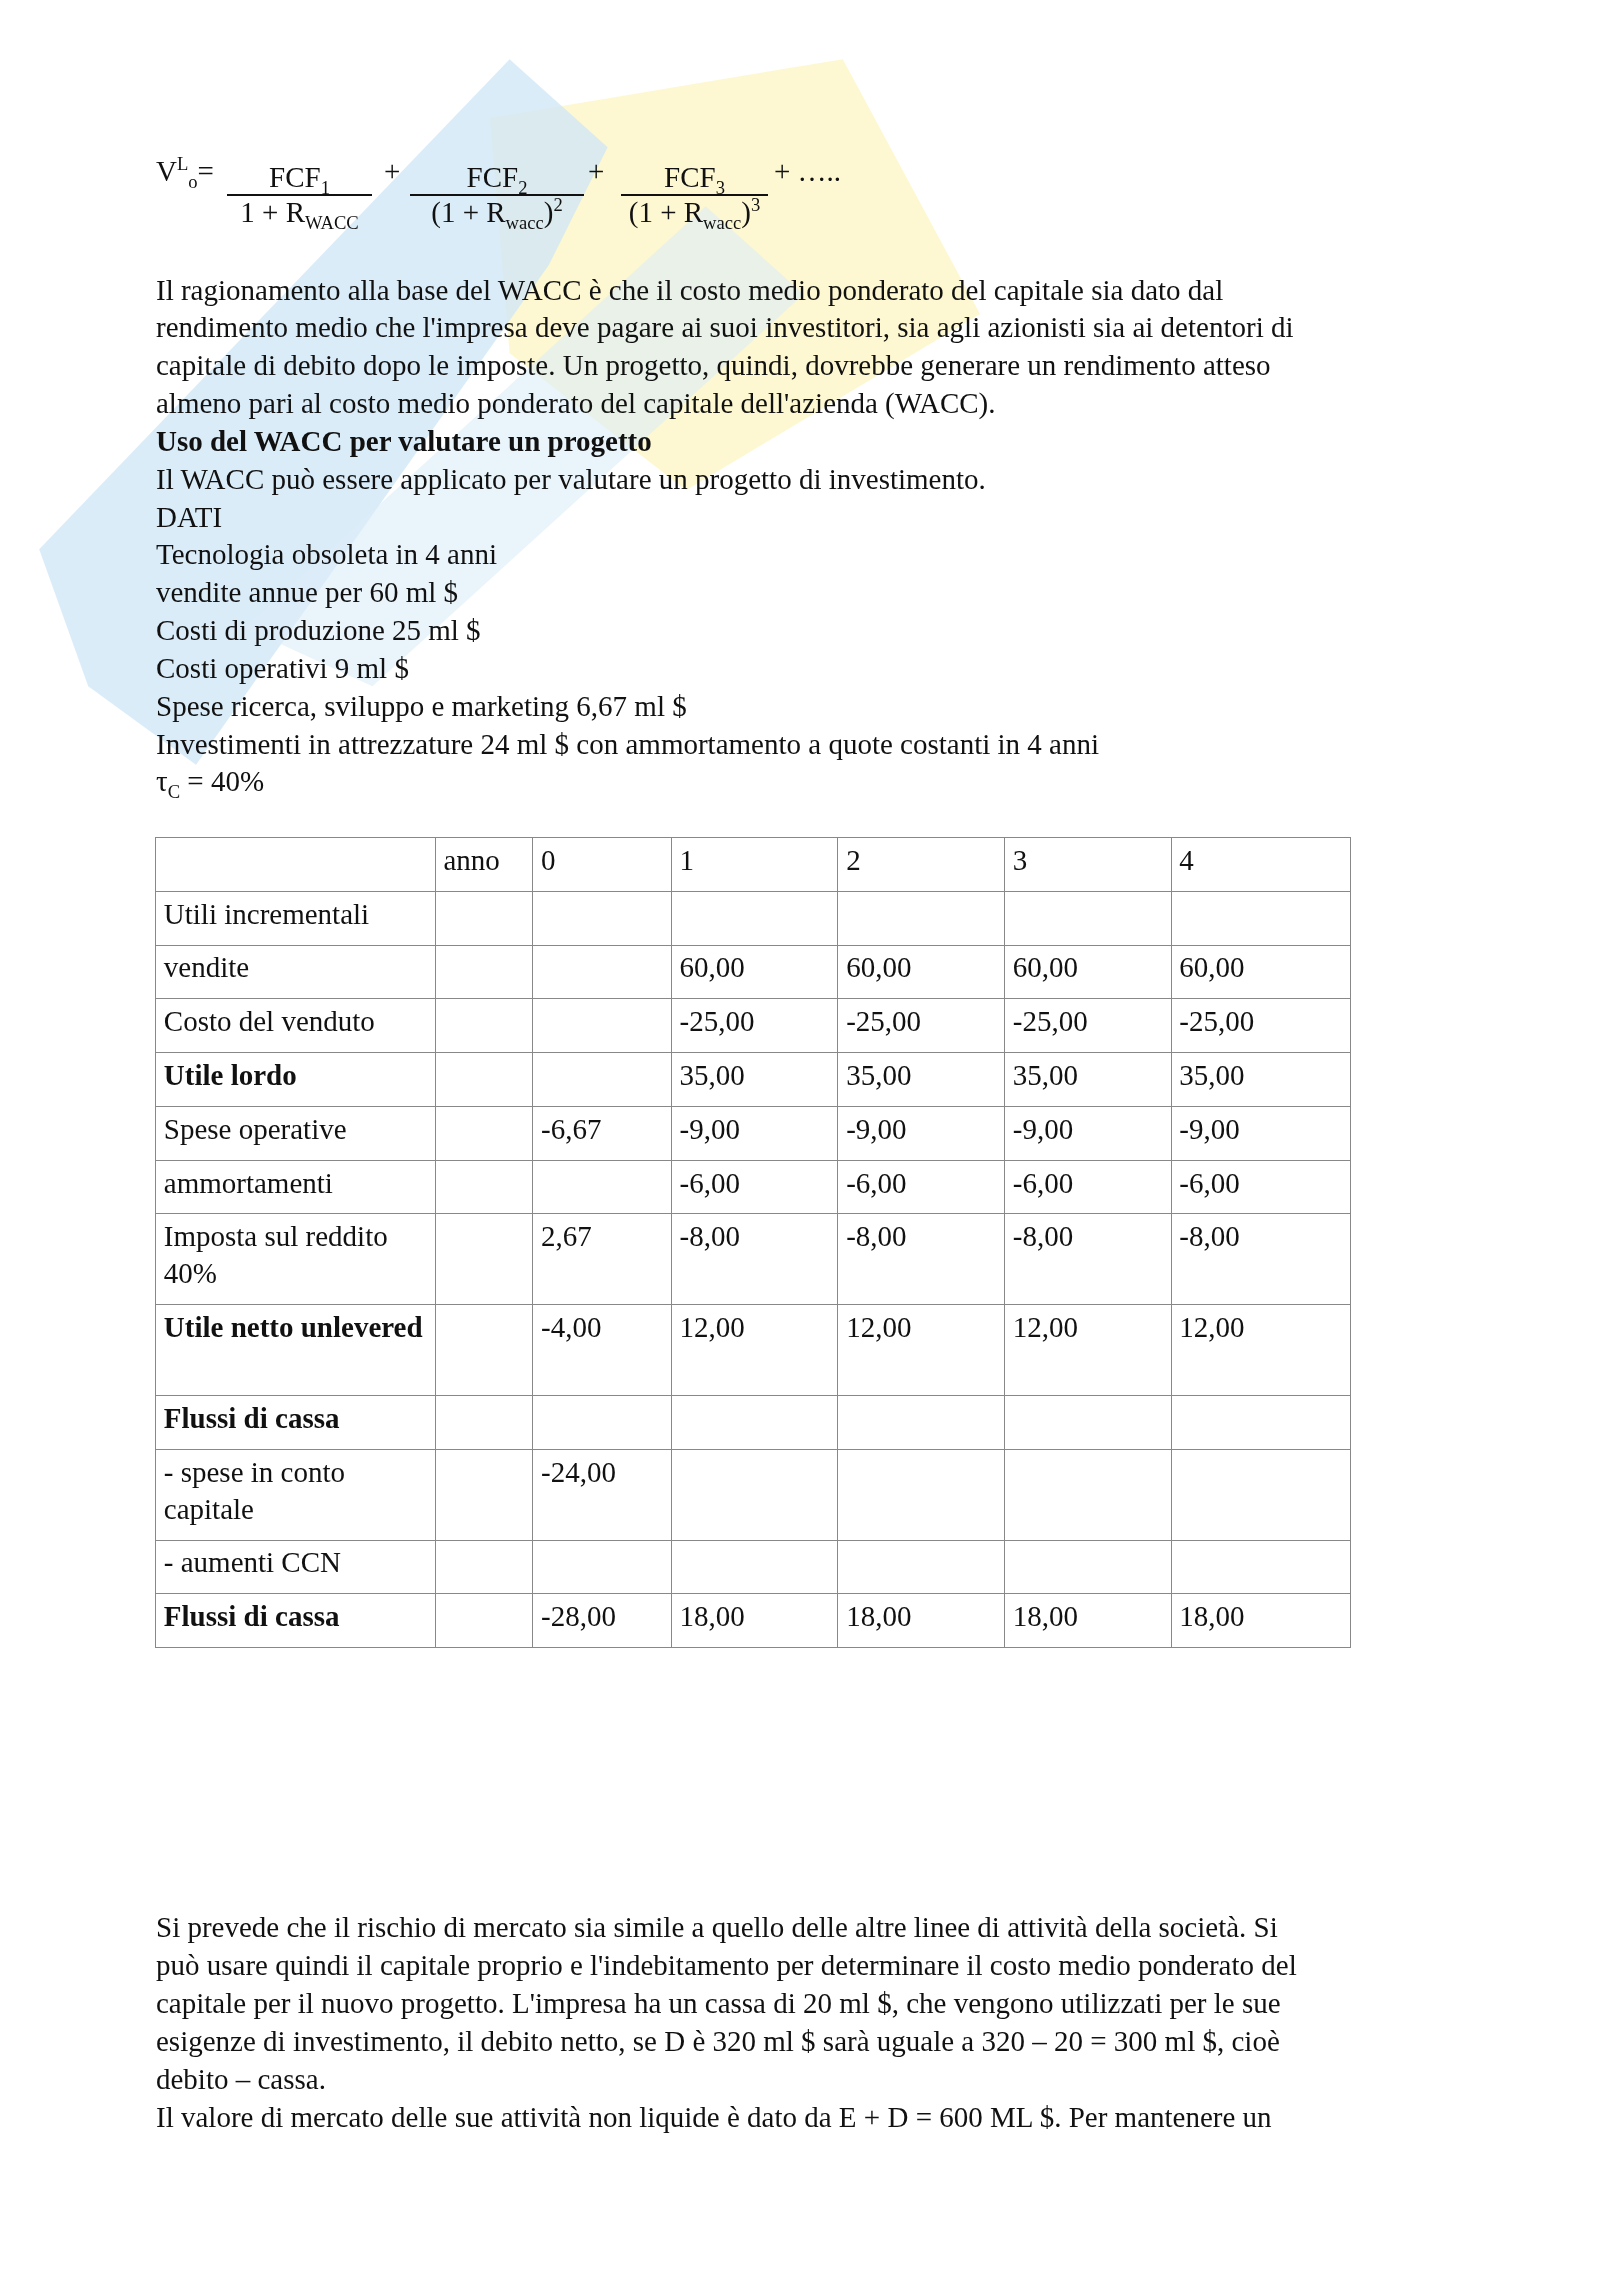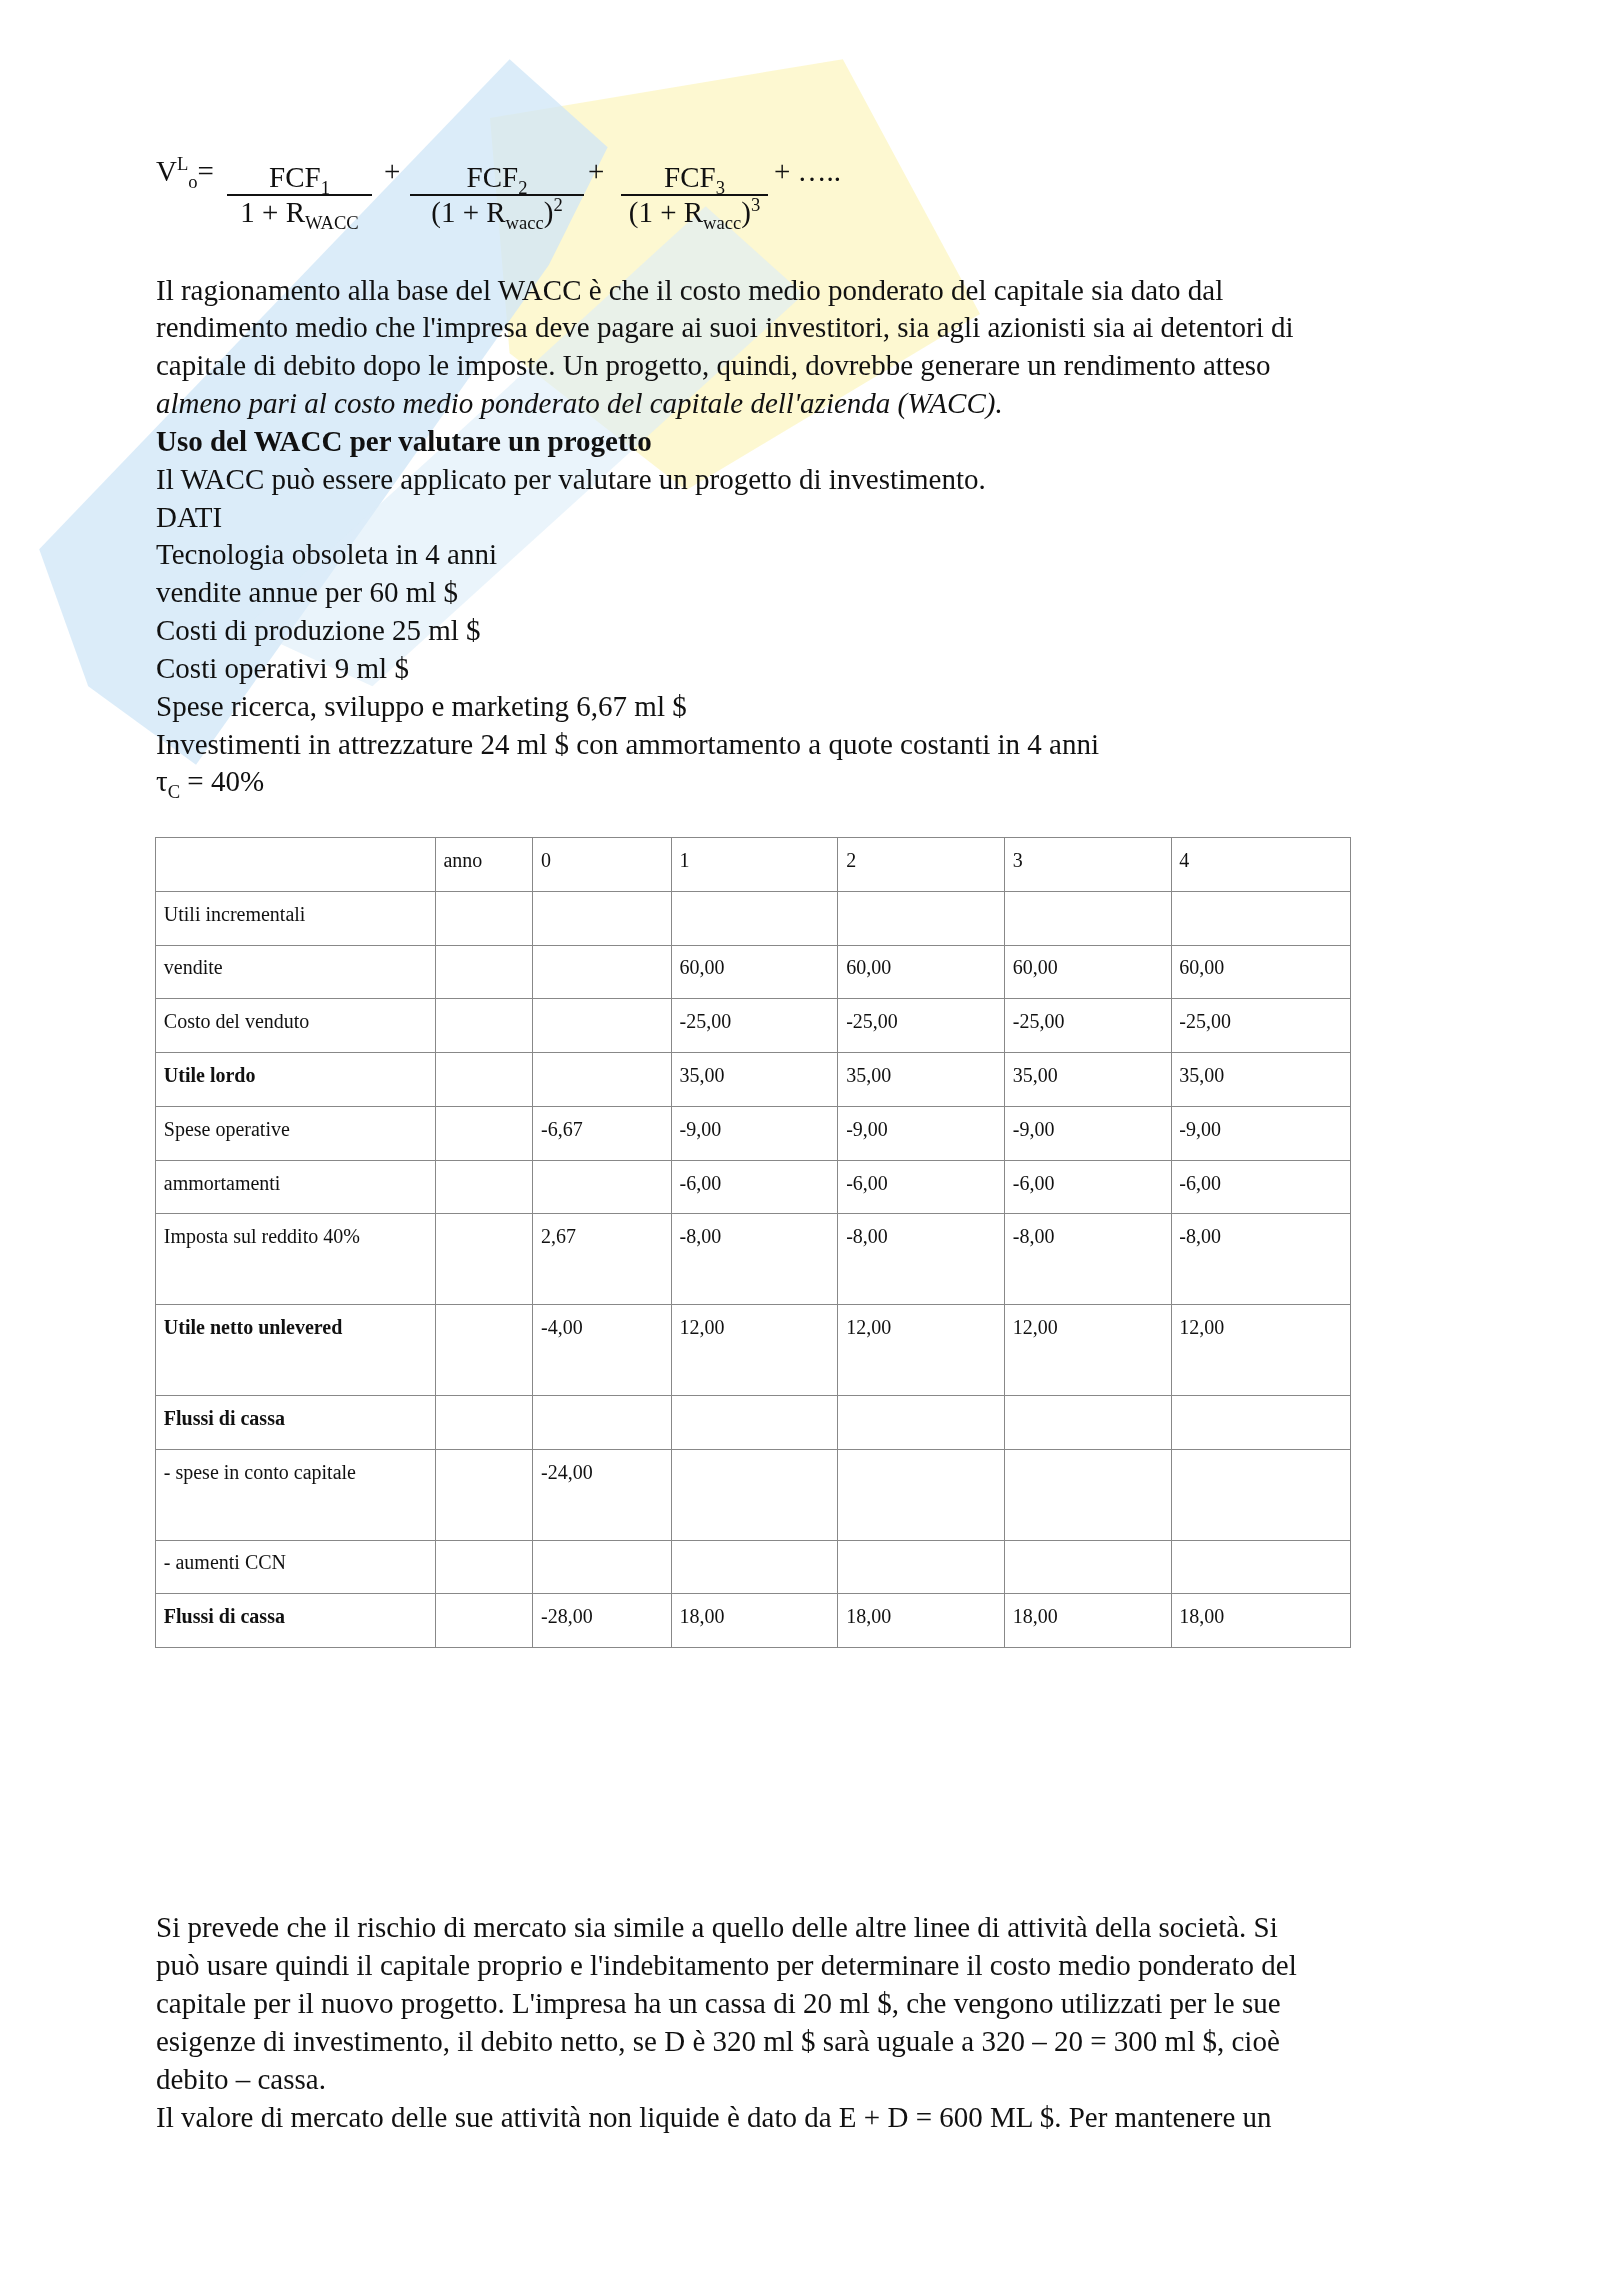--- a/index.html
+++ b/index.html
@@ -7,21 +7,21 @@
          font-family:"Liberation Serif", serif; color:#111; }
   .wm { position:absolute; left:0; top:0; width:1620px; height:2293px; pointer-events:none; }
   .line { position:absolute; left:156px; font-size:29px; line-height:38px; white-space:nowrap; }
   .bold { font-weight:bold; }
   
   .f { position:absolute; font-size:29px; line-height:33px; white-space:nowrap; }
   .frac-num { border-bottom:2px solid #111; text-align:center; display:block;margin-top:6px; }
   sub, sup { font-size:18.6px; line-height:0; }
   
   table.cf { position:absolute; left:155px; top:837px; border-collapse:collapse;
-             font-size:20px; line-height:37px; }
+             font-size:29px; line-height:37px; }
   table.cf td { border:1.5px solid #888; vertical-align:top; padding:3.9px 7.8px 5.9px 7.8px; }
   table.cf td.c0 { width:263px; }
   table.cf td.c1 { width:81px; }
   table.cf td.c2 { width:122px; }
   table.cf td.cn { width:150px; }
   table.cf td.c6 { width:163px; }
   tr.h1 td { height:43px; }
   tr.h2 td { height:80px; }
 </style>
 </head>
@@ -53,21 +53,21 @@
   <div class="f" style="left:621px;top:155px;width:147px;">
     <span class="frac-num"><span>FCF</span><sub>3</sub></span>
     <span style="display:block;text-align:center;"><span>(1 + R</span><sub>wacc</sub><span>)</span><sup>3</sup></span>
   </div>
   <div class="f" style="left:774px;top:155px;">+ …..</div>
 </div>
 
 <div class="line" style="top:271px;">Il ragionamento alla base del WACC è che il costo medio ponderato del capitale sia dato dal</div>
 <div class="line" style="top:308px;">rendimento medio che l'impresa deve pagare ai suoi investitori, sia agli azionisti sia ai detentori di</div>
 <div class="line" style="top:346px;">capitale di debito dopo le imposte. Un progetto, quindi, dovrebbe generare un rendimento atteso</div>
-<div class="line" style="top:384px;font-style:italic;">almeno pari al costo medio ponderato del capitale dell'azienda (WACC).</div>
+<div class="line" style="top:384px;">almeno pari al costo medio ponderato del capitale dell'azienda (WACC).</div>
 <div class="line bold" style="top:422px;text-align:right;">Uso del WACC per valutare un progetto</div>
 <div class="line" style="top:460px;">Il WACC può essere applicato per valutare un progetto di investimento.</div>
 <div class="line" style="top:498px;">DATI</div>
 <div class="line" style="top:535px;">Tecnologia obsoleta in 4 anni</div>
 <div class="line" style="top:573px;">vendite annue per 60 ml $</div>
 <div class="line" style="top:611px;">Costi di produzione 25 ml $</div>
 <div class="line" style="top:649px;">Costi operativi 9 ml $</div>
 <div class="line" style="top:687px;">Spese ricerca, sviluppo e marketing 6,67 ml $</div>
 <div class="line" style="top:725px;">Investimenti in attrezzature 24 ml $ con ammortamento a quote costanti in 4 anni</div>
 <div class="line" style="top:762px;"><span>τ</span><sub>C</sub><span> = 40%</span></div>

